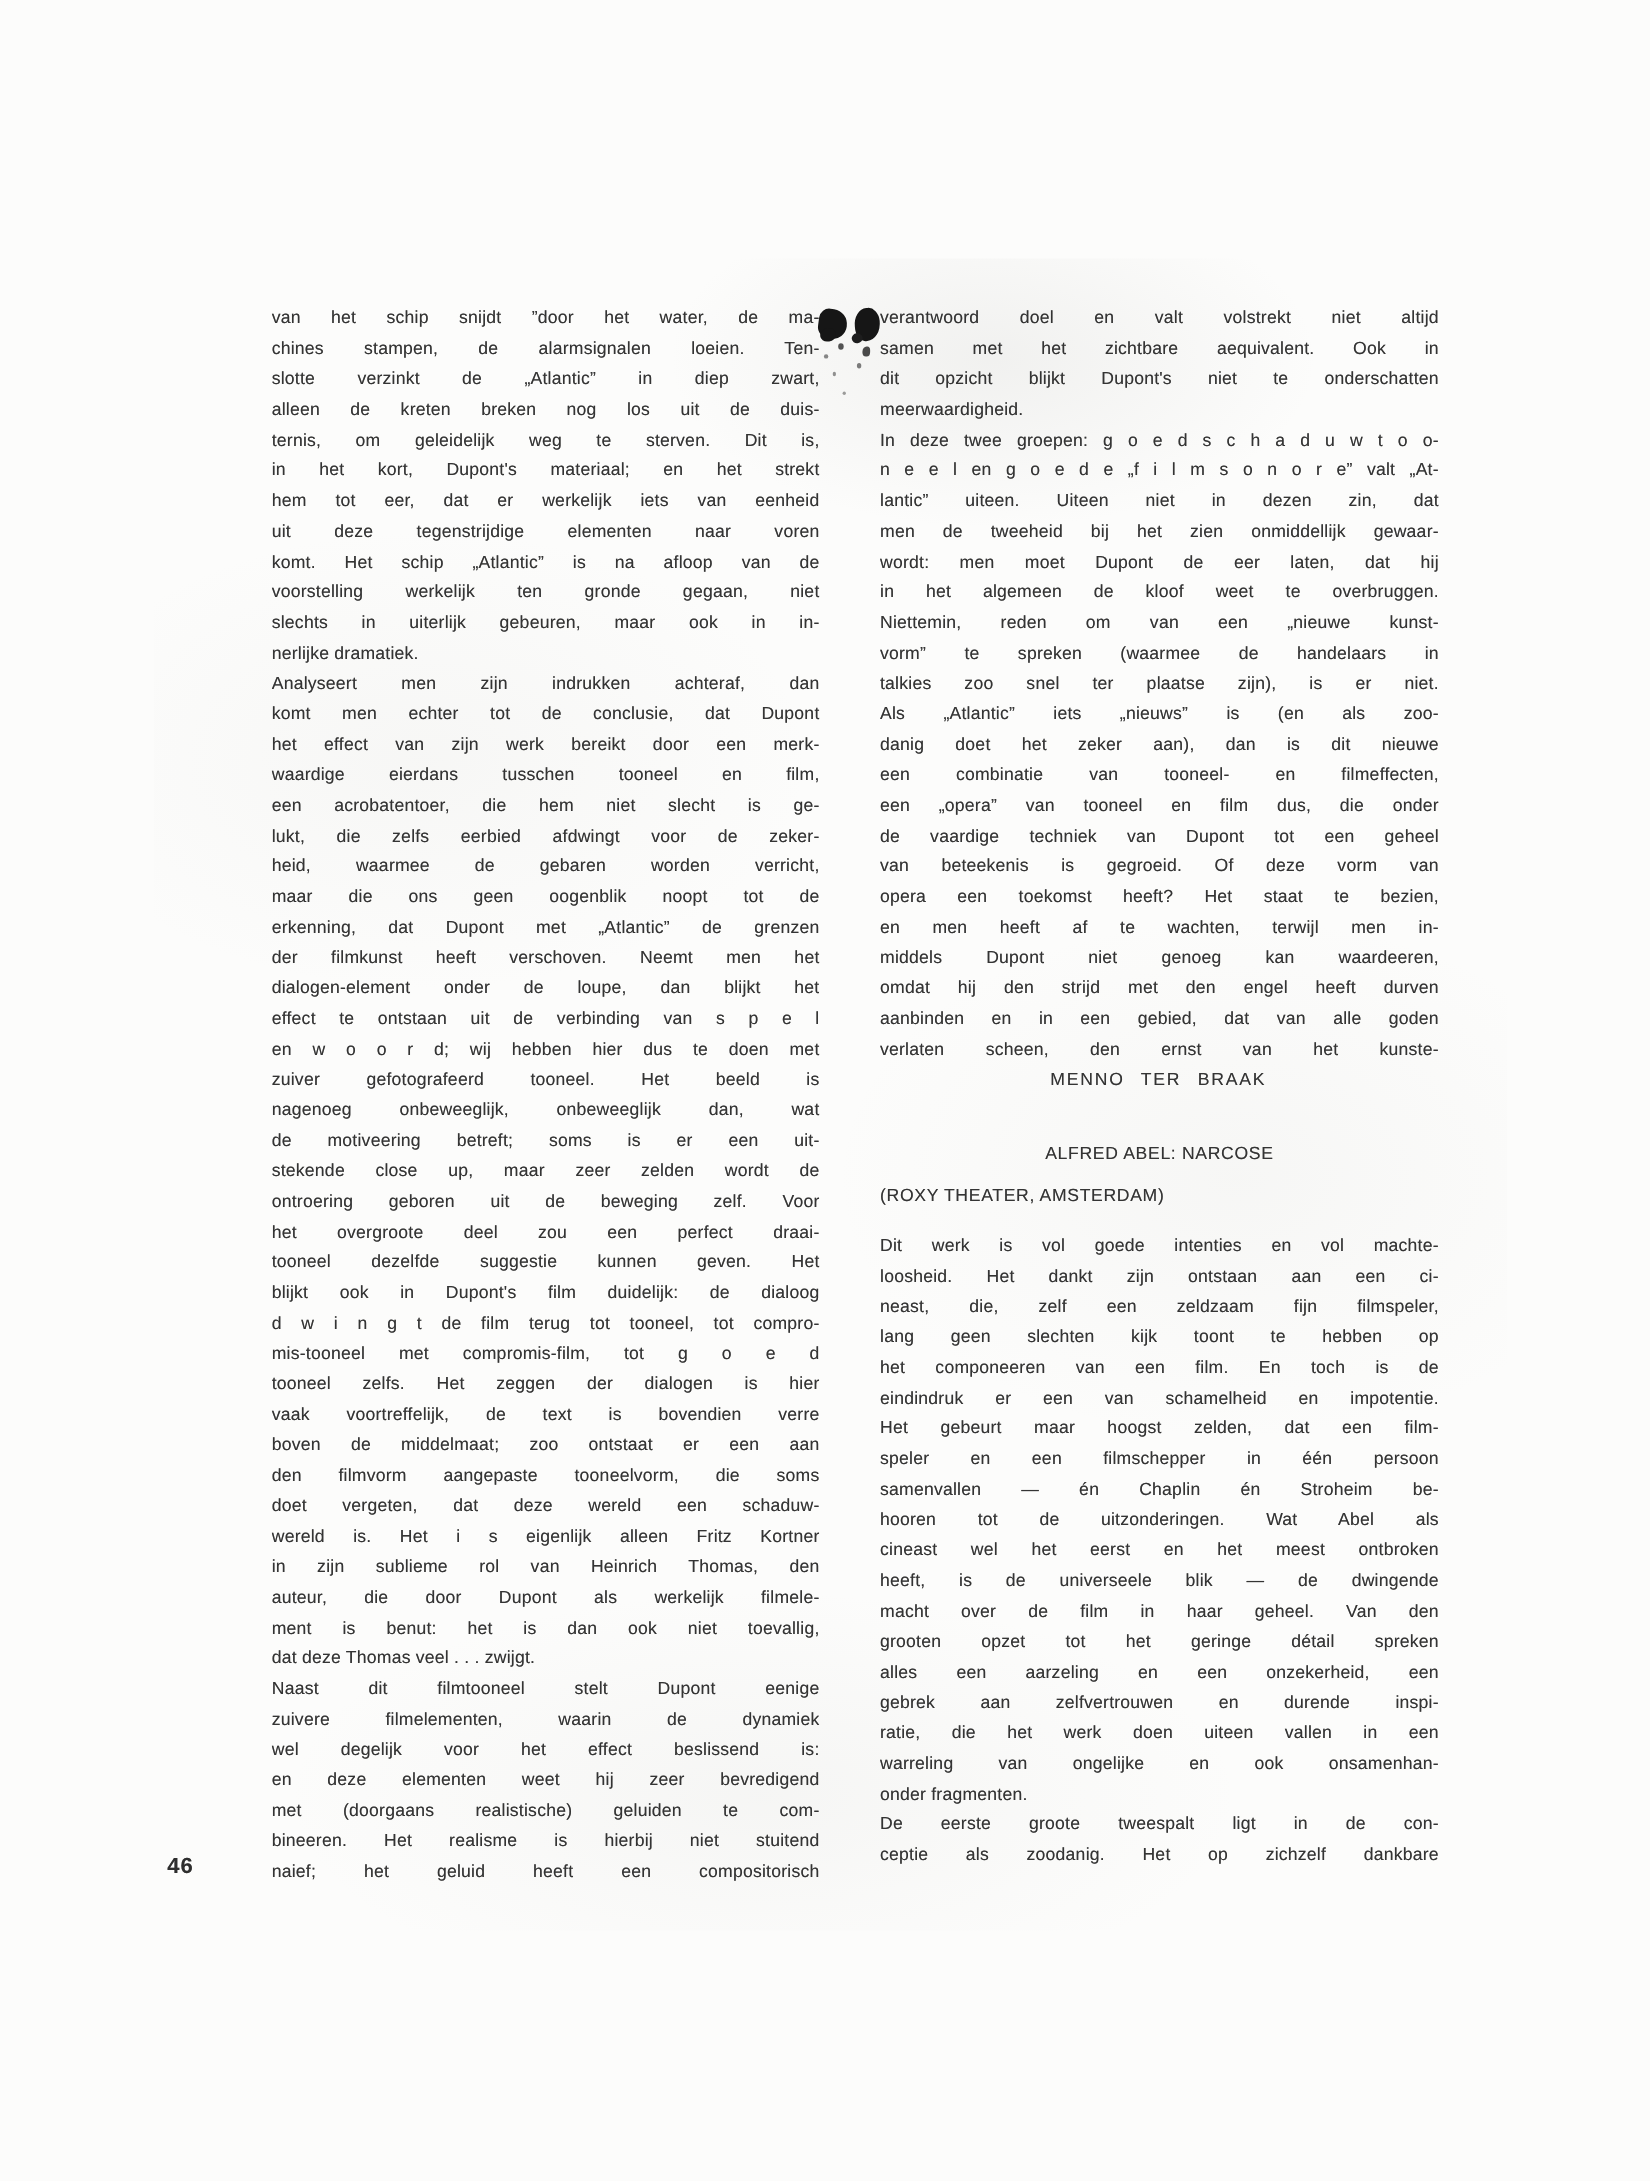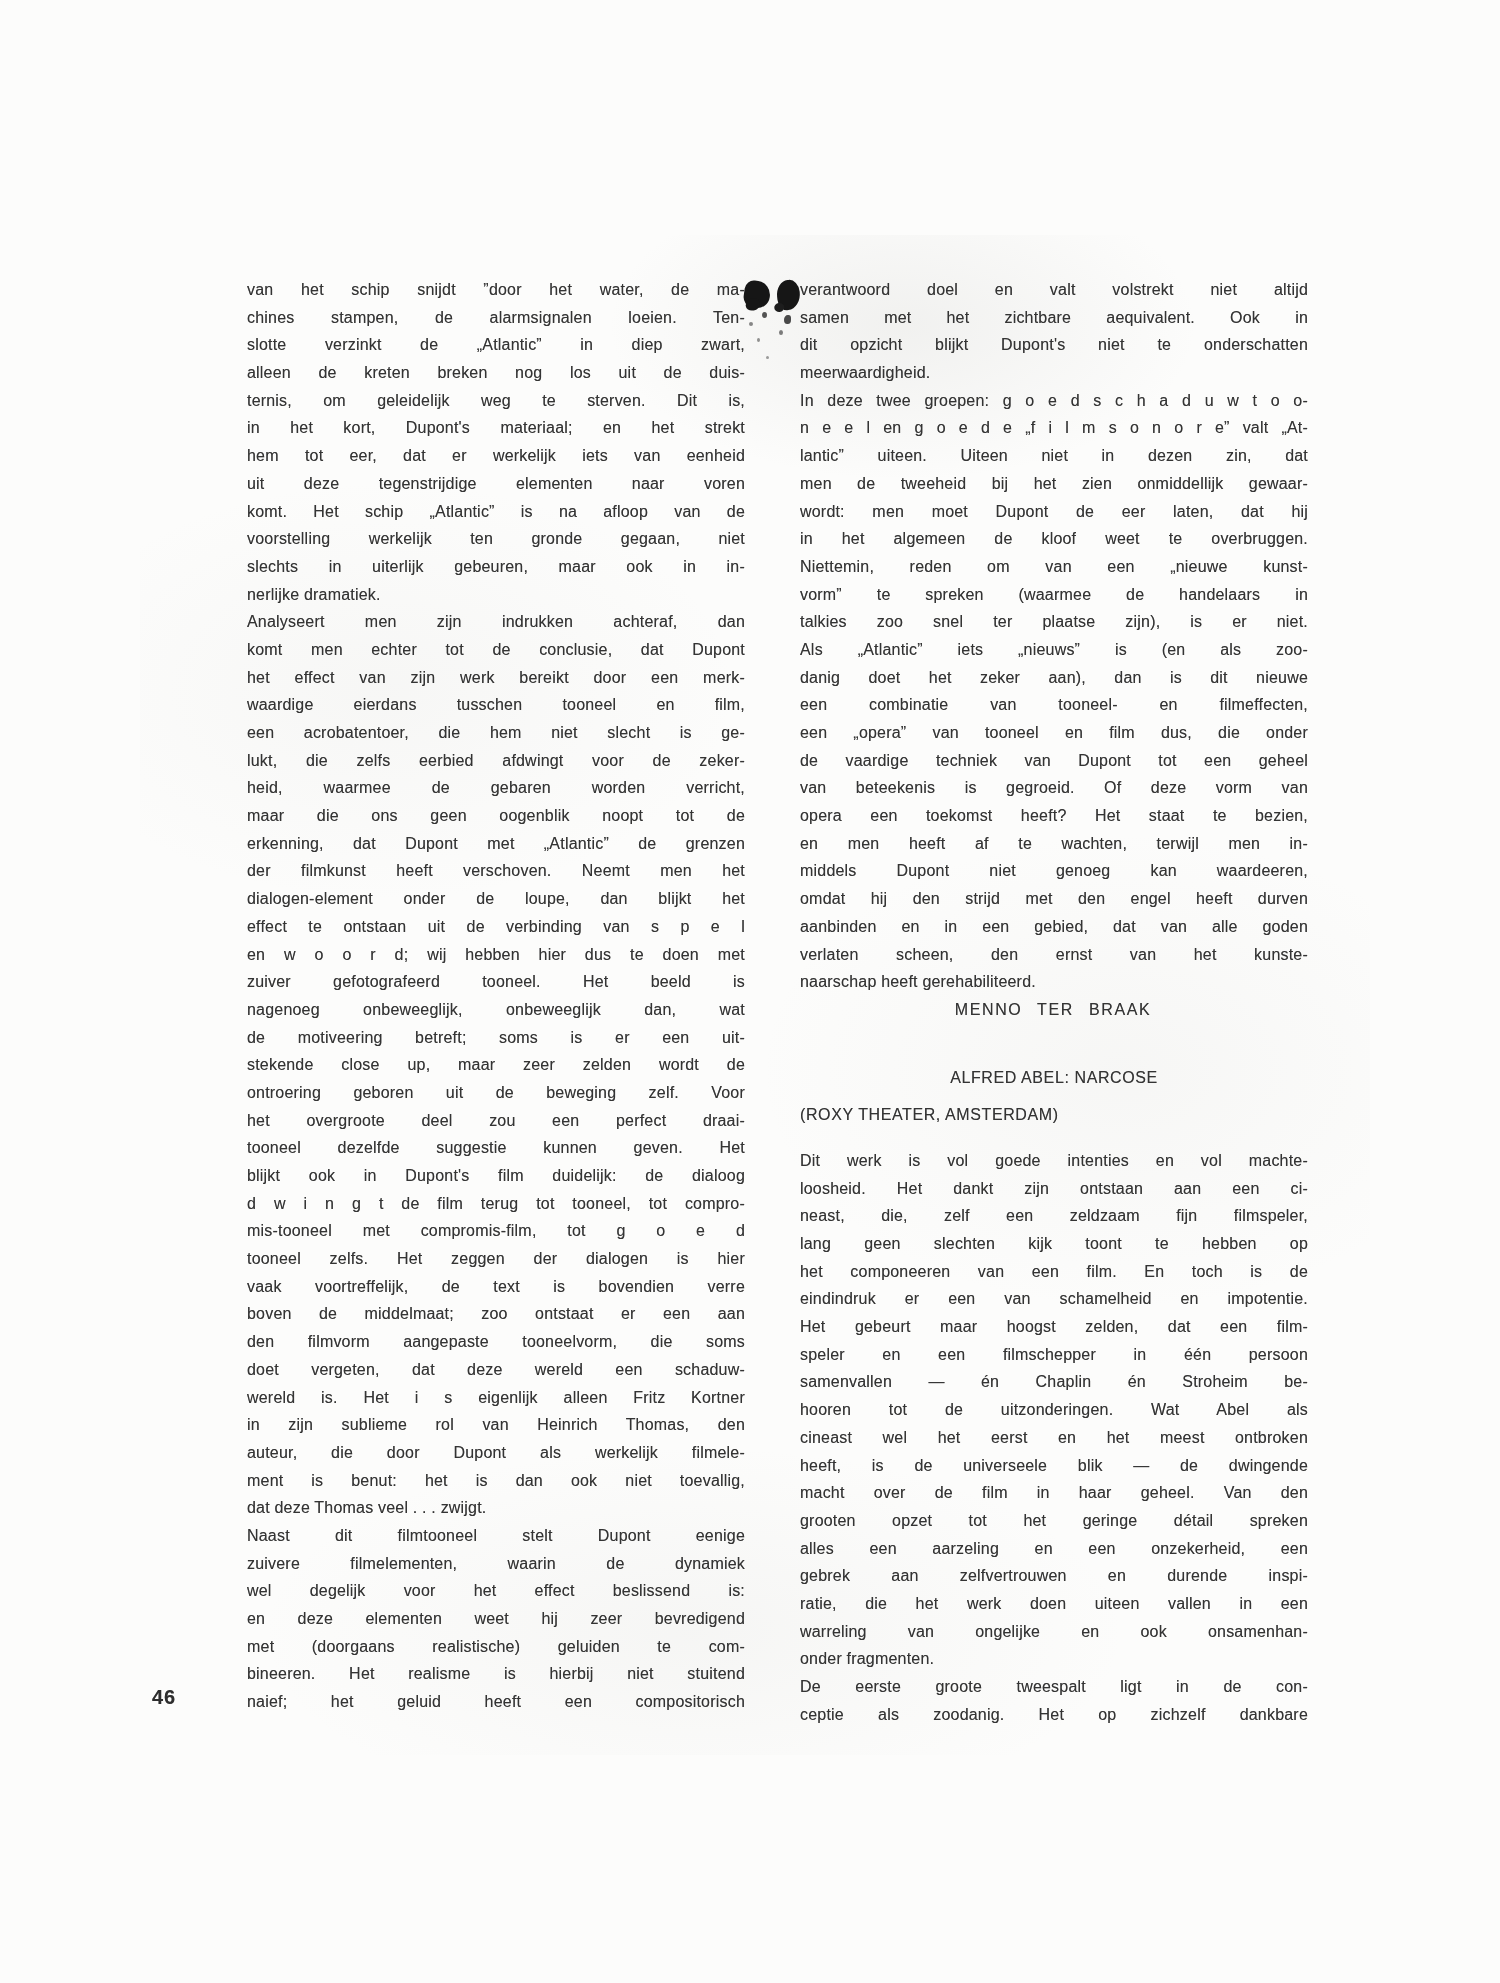--- a/index.html
+++ b/index.html
@@ -142,21 +142,20 @@
       <div class="tline just">een combinatie van tooneel- en filmeffecten,</div>
       <div class="tline just">een „opera” van tooneel en film dus, die onder</div>
       <div class="tline just">de vaardige techniek van Dupont tot een geheel</div>
       <div class="tline just">van beteekenis is gegroeid. Of deze vorm van</div>
       <div class="tline just">opera een toekomst heeft? Het staat te bezien,</div>
       <div class="tline just">en men heeft af te wachten, terwijl men in-</div>
       <div class="tline just">middels Dupont niet genoeg kan waardeeren,</div>
       <div class="tline just">omdat hij den strijd met den engel heeft durven</div>
       <div class="tline just">aanbinden en in een gebied, dat van alle goden</div>
       <div class="tline just">verlaten scheen, den ernst van het kunste-</div>
-      <div class="tline">naarschap heeft gerehabiliteerd.</div>
     </div>
   <div class="signature">MENNO TER BRAAK</div>
   <div class="heading">ALFRED ABEL: NARCOSE</div>
   <div class="subheading">(ROXY THEATER, AMSTERDAM)</div>
   <div class="body-start">
       <div class="tline just">Dit werk is vol goede intenties en vol machte-</div>
       <div class="tline just">loosheid. Het dankt zijn ontstaan aan een ci-</div>
       <div class="tline just">neast, die, zelf een zeldzaam fijn filmspeler,</div>
       <div class="tline just">lang geen slechten kijk toont te hebben op</div>
       <div class="tline just">het componeeren van een film. En toch is de</div>

